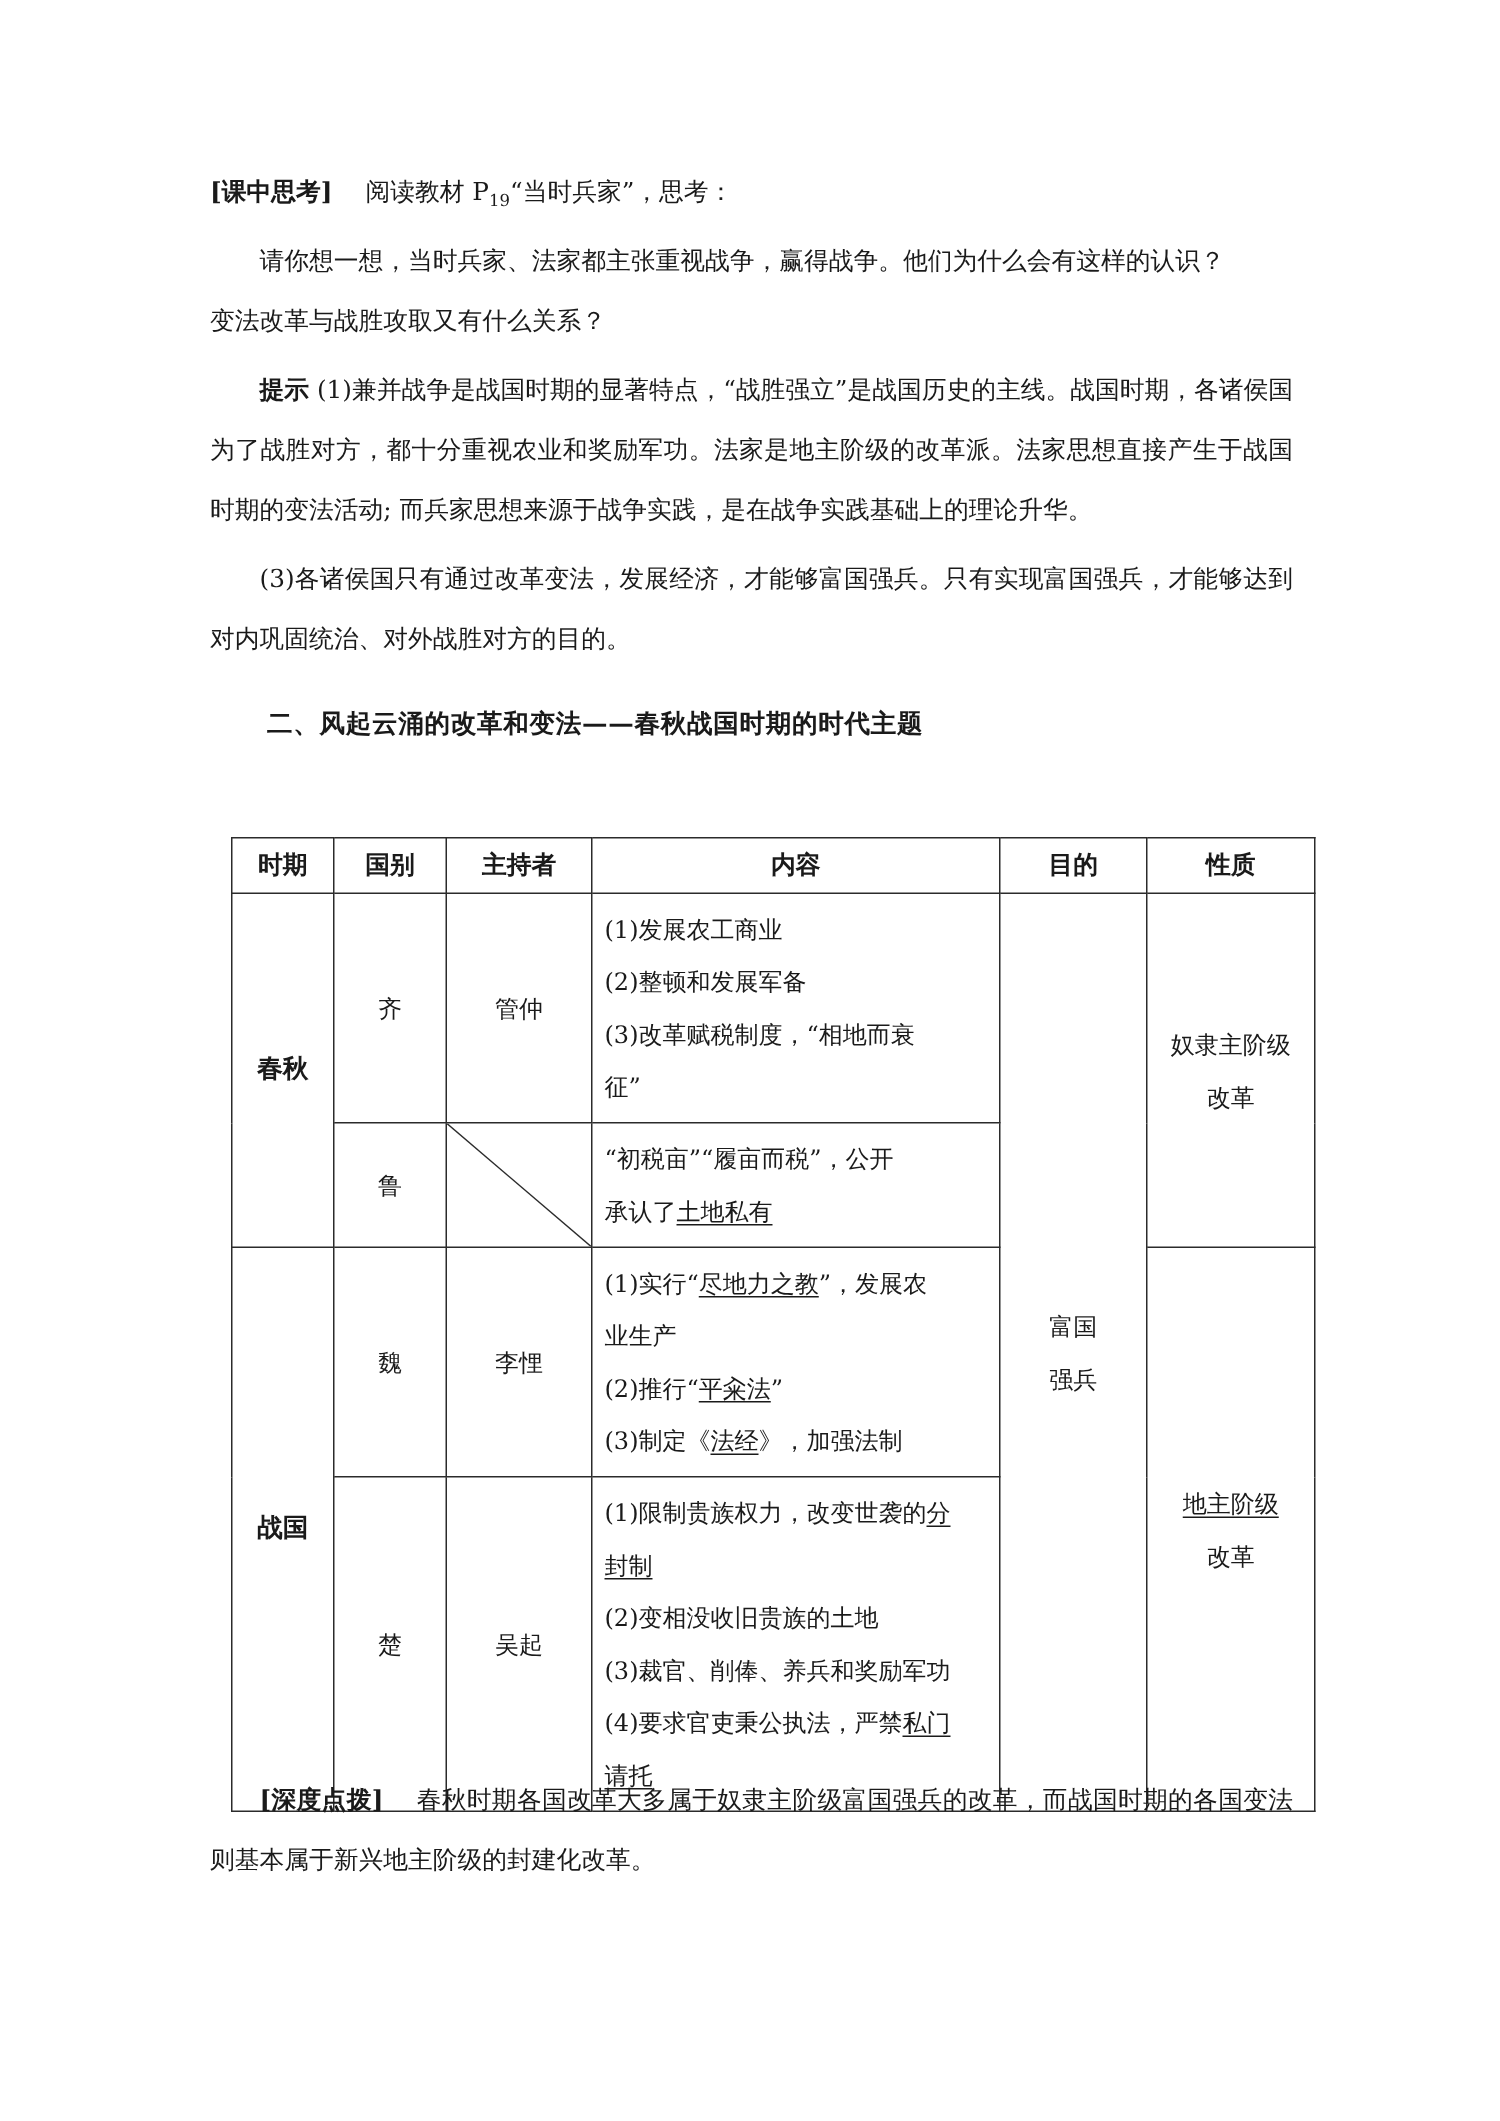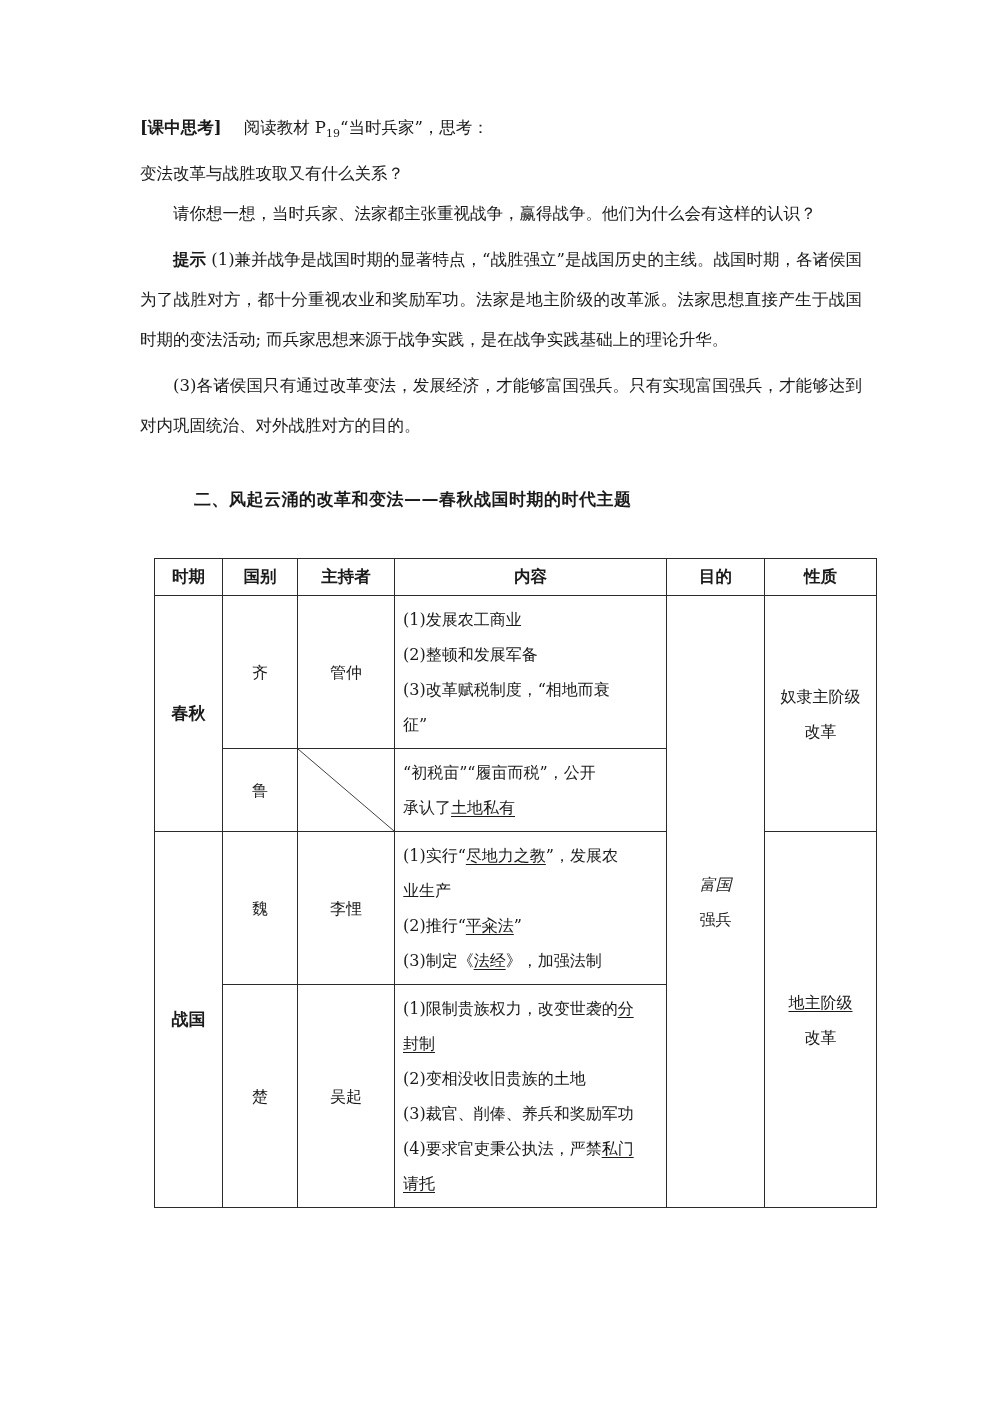--- a/index.html
+++ b/index.html
@@ -64,21 +64,21 @@
   .spacer-inline {
     display: inline-block;
     width: 22px;
   }
 
   
   .section-head {
     font-size: 17px;
     font-weight: bold;
     line-height: 30px;
-    margin: 16px;
+    margin: 0;
     padding-left: 38px;
     letter-spacing: 0.5px;
   }
 
   
   .tbl-wrap {
     position: absolute;
     left: 140px;
     top: 558px;
     width: 722px;
@@ -151,22 +151,22 @@
 <body>
 
 <div class="page">
 
   <div class="content">
 
     <p class="para">
       <span class="tag">[课中思考]</span><span class="spacer-inline"></span><span>阅读教材 P</span><sub>19</sub><span>“当时兵家”，思考：</span>
     </p>
 
+    <p class="para indent">请你想一想，当时兵家、法家都主张重视战争，赢得战争。他们为什么会有这样的认识？</p>
     <p class="para hang">变法改革与战胜攻取又有什么关系？</p>
-    <p class="para indent">请你想一想，当时兵家、法家都主张重视战争，赢得战争。他们为什么会有这样的认识？</p>
 
     <div class="gap-sm"></div>
 
     <p class="para indent"><span class="lbl-bold">提示</span>&nbsp;<span>(1)兼并战争是战国时期的显著特点，“战胜强立”是战国历史的主线。战国时期，各诸侯国为了战胜对方，都十分重视农业和奖励军功。法家是地主阶级的改革派。法家思想直接产生于战国时期的变法活动; 而兵家思想来源于战争实践，是在战争实践基础上的理论升华。</span></p>
 
     <div class="gap-sm"></div>
 
     <p class="para indent">(3)各诸侯国只有通过改革变法，发展经济，才能够富国强兵。只有实现富国强兵，才能够达到对内巩固统治、对外战胜对方的目的。</p>
 
     <div class="gap-md"></div>
@@ -199,21 +199,21 @@
             <td class="period" rowspan="2">春秋</td>
             <td class="ctr">齐</td>
             <td class="ctr">管仲</td>
             <td class="contents">
               <span class="ln"><span>(1)发展农工商业</span></span>
               <span class="ln"><span>(2)整顿和发展军备</span></span>
               <span class="ln"><span>(3)改革赋税制度，“相地而衰</span></span>
               <span class="ln"><span>征”</span></span>
             </td>
             <td class="ctr" rowspan="4">
-              <span style="display: block; font-style: italic;">富国</span>
+              <span style="display: block;">富国</span>
               <span style="display: block;">强兵</span>
             </td>
             <td class="ctr" rowspan="2">
               <span style="display: block;">奴隶主阶级</span>
               <span style="display: block;">改革</span>
             </td>
           </tr>
           <tr>
             <td class="ctr">鲁</td>
             <td class="diag">
@@ -250,14 +250,17 @@
               <span class="ln"><span>(2)变相没收旧贵族的土地</span></span>
               <span class="ln"><span>(3)裁官、削俸、养兵和奖励军功</span></span>
               <span class="ln"><span>(4)要求官吏秉公执法，严禁</span><span class="u">私门</span></span>
               <span class="ln"><span class="u">请托</span></span>
             </td>
           </tr>
         </tbody>
     </table>
   </div>
 
+  <div class="bottom-note">
+    <p class="para indent"><span class="tag">[深度点拨]</span><span class="spacer-inline"></span><span>春秋时期各国改革大多属于奴隶主阶级富国强兵的改革，而战国时期的各国变法则基本属于新兴地主阶级的封建化改革。</span></p>
+  </div>
 
 </div>
 
 </body></html>

